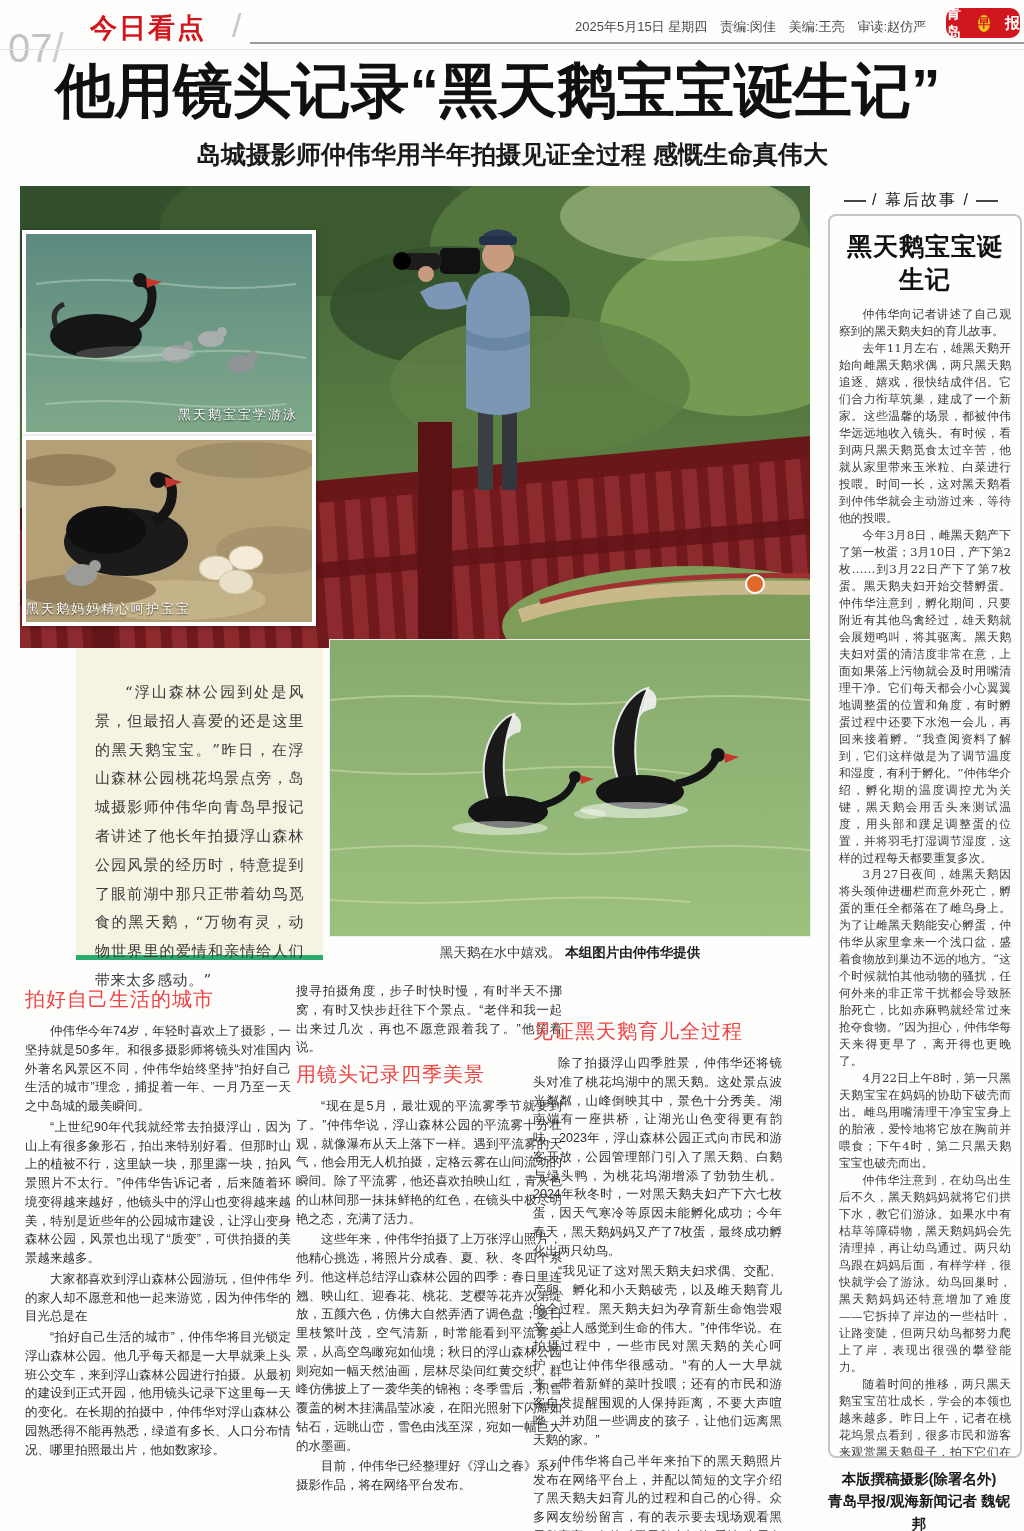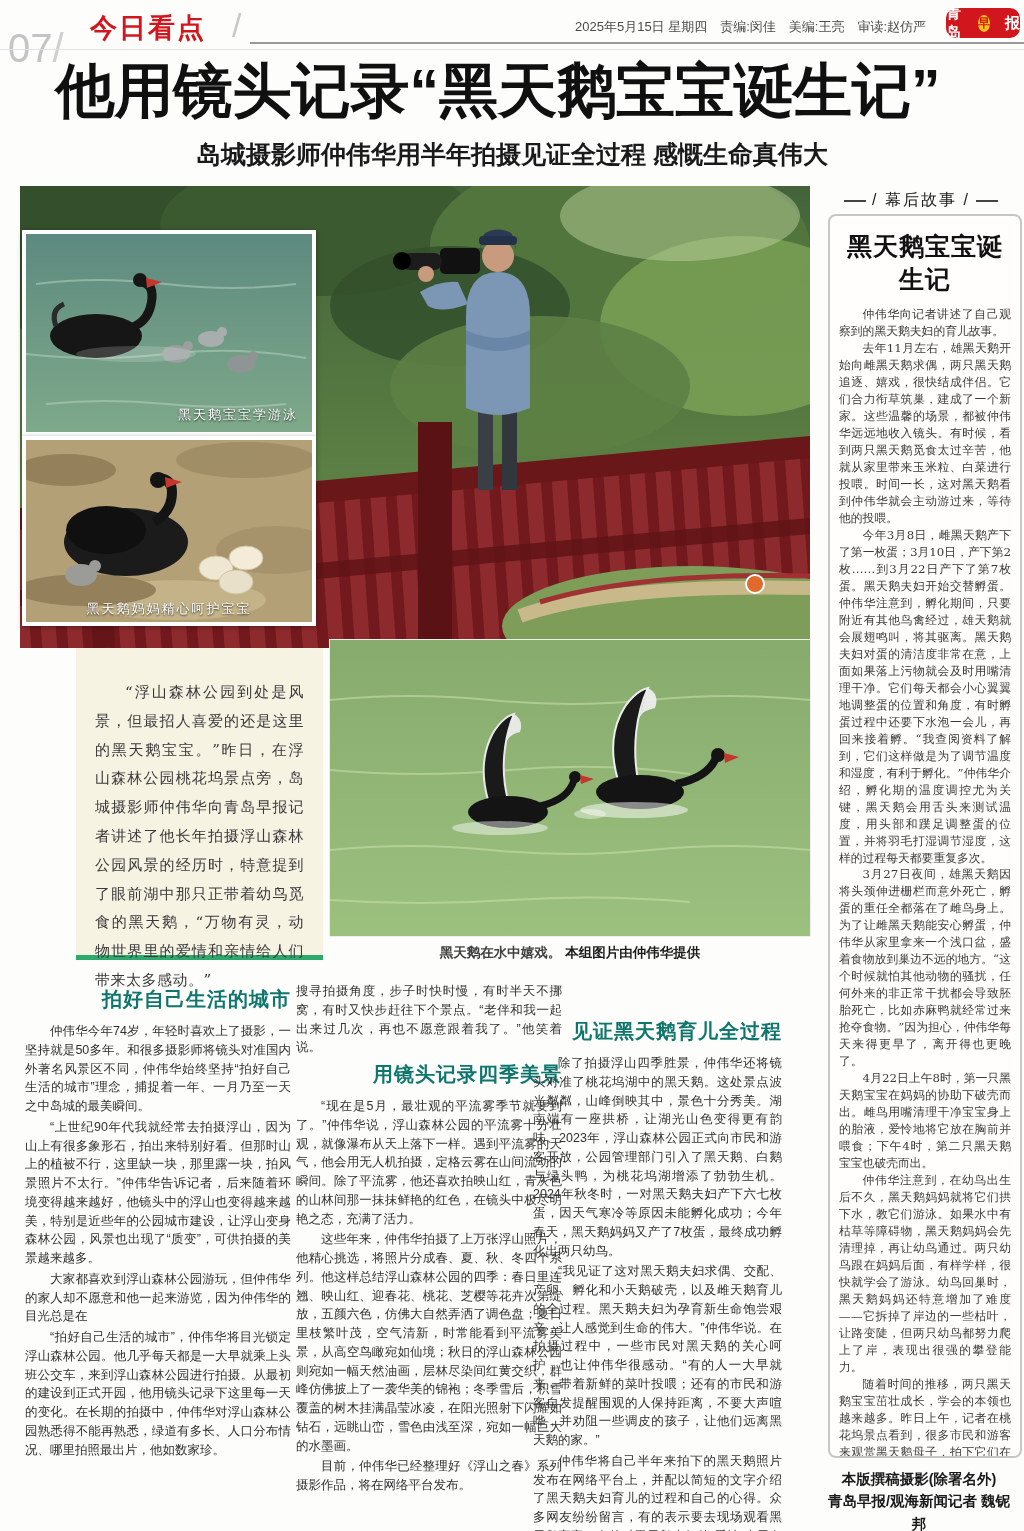--- a/index.html
+++ b/index.html
@@ -25,40 +25,40 @@
   .photo{position:absolute;overflow:hidden;}
   .photo svg{display:block;width:100%;height:100%;}
   .photo-main{left:20px;top:186px;width:790px;height:462px;}
   .inset{border:4px solid #fff;box-shadow:0 1px 5px rgba(0,0,0,.35);}
   .photo-swim{left:22px;top:230px;width:286px;height:198px;}
   .photo-nest{left:22px;top:436px;width:286px;height:182px;}
   .photo-water{left:330px;top:640px;width:480px;height:296px;box-shadow:0 0 0 1px #eee;}
   .pcaption{position:absolute;color:#fff;font-size:13px;letter-spacing:2px;
         text-shadow:0 1px 2px rgba(0,0,0,.8);font-family:"DejaVu Serif",serif;}
   .cap-swim{right:14px;bottom:8px;}
-  .cap-nest{left:0;right:0;bottom:4px;text-align:center;}
+  .cap-nest{left:0;right:0;bottom:4px;}
   .cap-vert{writing-mode:vertical-rl;right:66px;top:214px;height:180px;font-size:13px;position:absolute;color:#fff;
         letter-spacing:3px;text-shadow:0 1px 2px rgba(0,0,0,.8);font-family:"DejaVu Serif",serif;}
   .water-caption{position:absolute;left:330px;top:944px;width:480px;text-align:center;font-size:13.5px;color:#3f3f3f;}
-  .water-caption .c1{font-family:"DejaVu Serif",serif;font-weight:bold;}
+  .water-caption .c1{font-family:"DejaVu Serif",serif;}
   .water-caption .c2{font-weight:900;color:#1c1c1c;margin-left:4px;}
   
   .quote-box{position:absolute;left:76px;top:648px;width:247px;height:312px;background:#f6f3e3;
         border-bottom:5px solid #2ca96e;box-sizing:border-box;padding:30px 19px 0 19px;}
   .quote-box p{margin:0;font-family:"DejaVu Serif",serif;font-size:15px;line-height:1.92;color:#3a3a3a;
         text-align:justify;text-indent:2em;letter-spacing:.5px;}
   
   .bodycols{position:absolute;left:0;top:982px;width:815px;height:549px;overflow:hidden;}
   .bcol{position:absolute;top:0;height:549px;overflow:hidden;}
   .bcol1{left:25px;width:266px;}
   .bcol2{left:296px;width:266px;}
   .bcol3{left:533px;width:249px;margin-top:32px;}
   .bcol p{margin:0 0 2px 0;font-size:12.5px;line-height:1.5;text-align:justify;text-indent:2em;color:#303030;}
   .bcol p.cont{text-indent:0;}
-  .bcol .col-head{font-size:20px;font-weight:700;text-align:right;color:#0f766e;margin:4px 0 10px 0;
+  .bcol .col-head{font-size:20px;font-weight:400;text-align:left;color:#ef4444;margin:4px 0 10px 0;
         text-indent:0;line-height:1.3;letter-spacing:1px;}
   
   .kicker{position:absolute;left:826px;top:190px;width:190px;text-align:center;font-size:16px;font-weight:400;
         color:#1c1c1c;letter-spacing:2px;}
   .kicker:before,.kicker:after{content:"";display:inline-block;width:22px;height:2px;background:#444;
         vertical-align:middle;margin:0 6px;}
   .side-box{position:absolute;left:822px;top:214px;width:194px;height:1244px;border:2px solid #c6c6c6;
         border-radius:8px;box-sizing:border-box;padding:12px 9px 0 9px;background:#fffefc;overflow:hidden;margin-left:6px;}
   .side-title{font-size:25px;font-weight:900;text-align:center;color:#111;letter-spacing:1px;margin:2px 0 10px 0;}
   .side-box p{margin:0;font-family:"DejaVu Serif",serif;font-size:11.8px;line-height:1.44;color:#3a3a3a;

